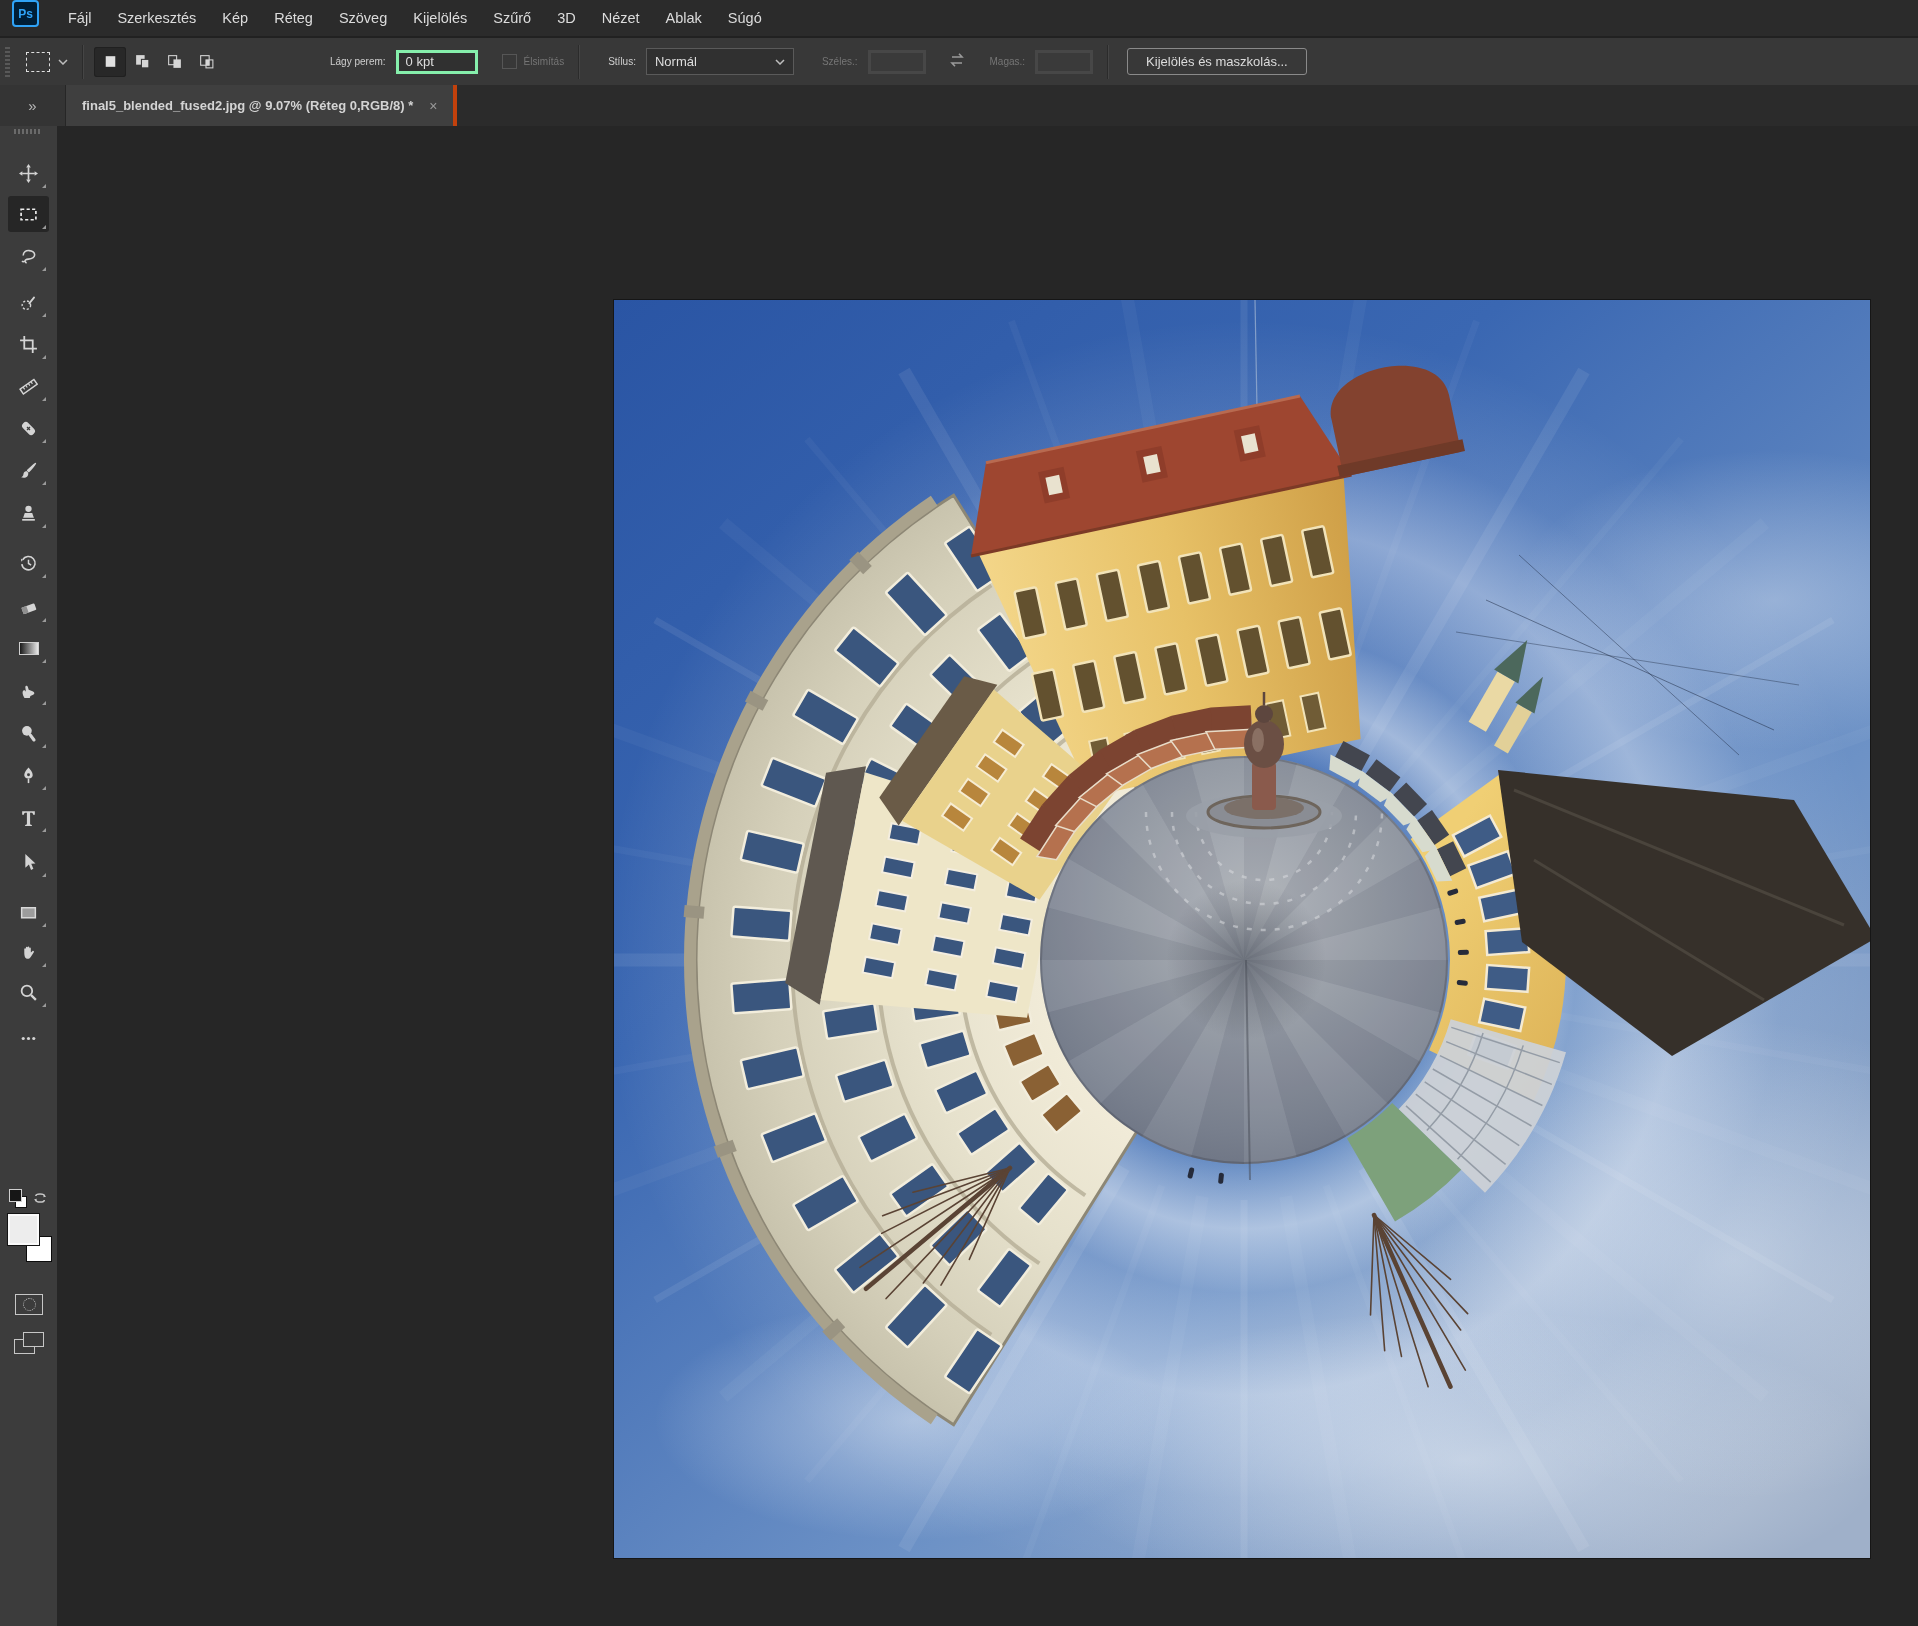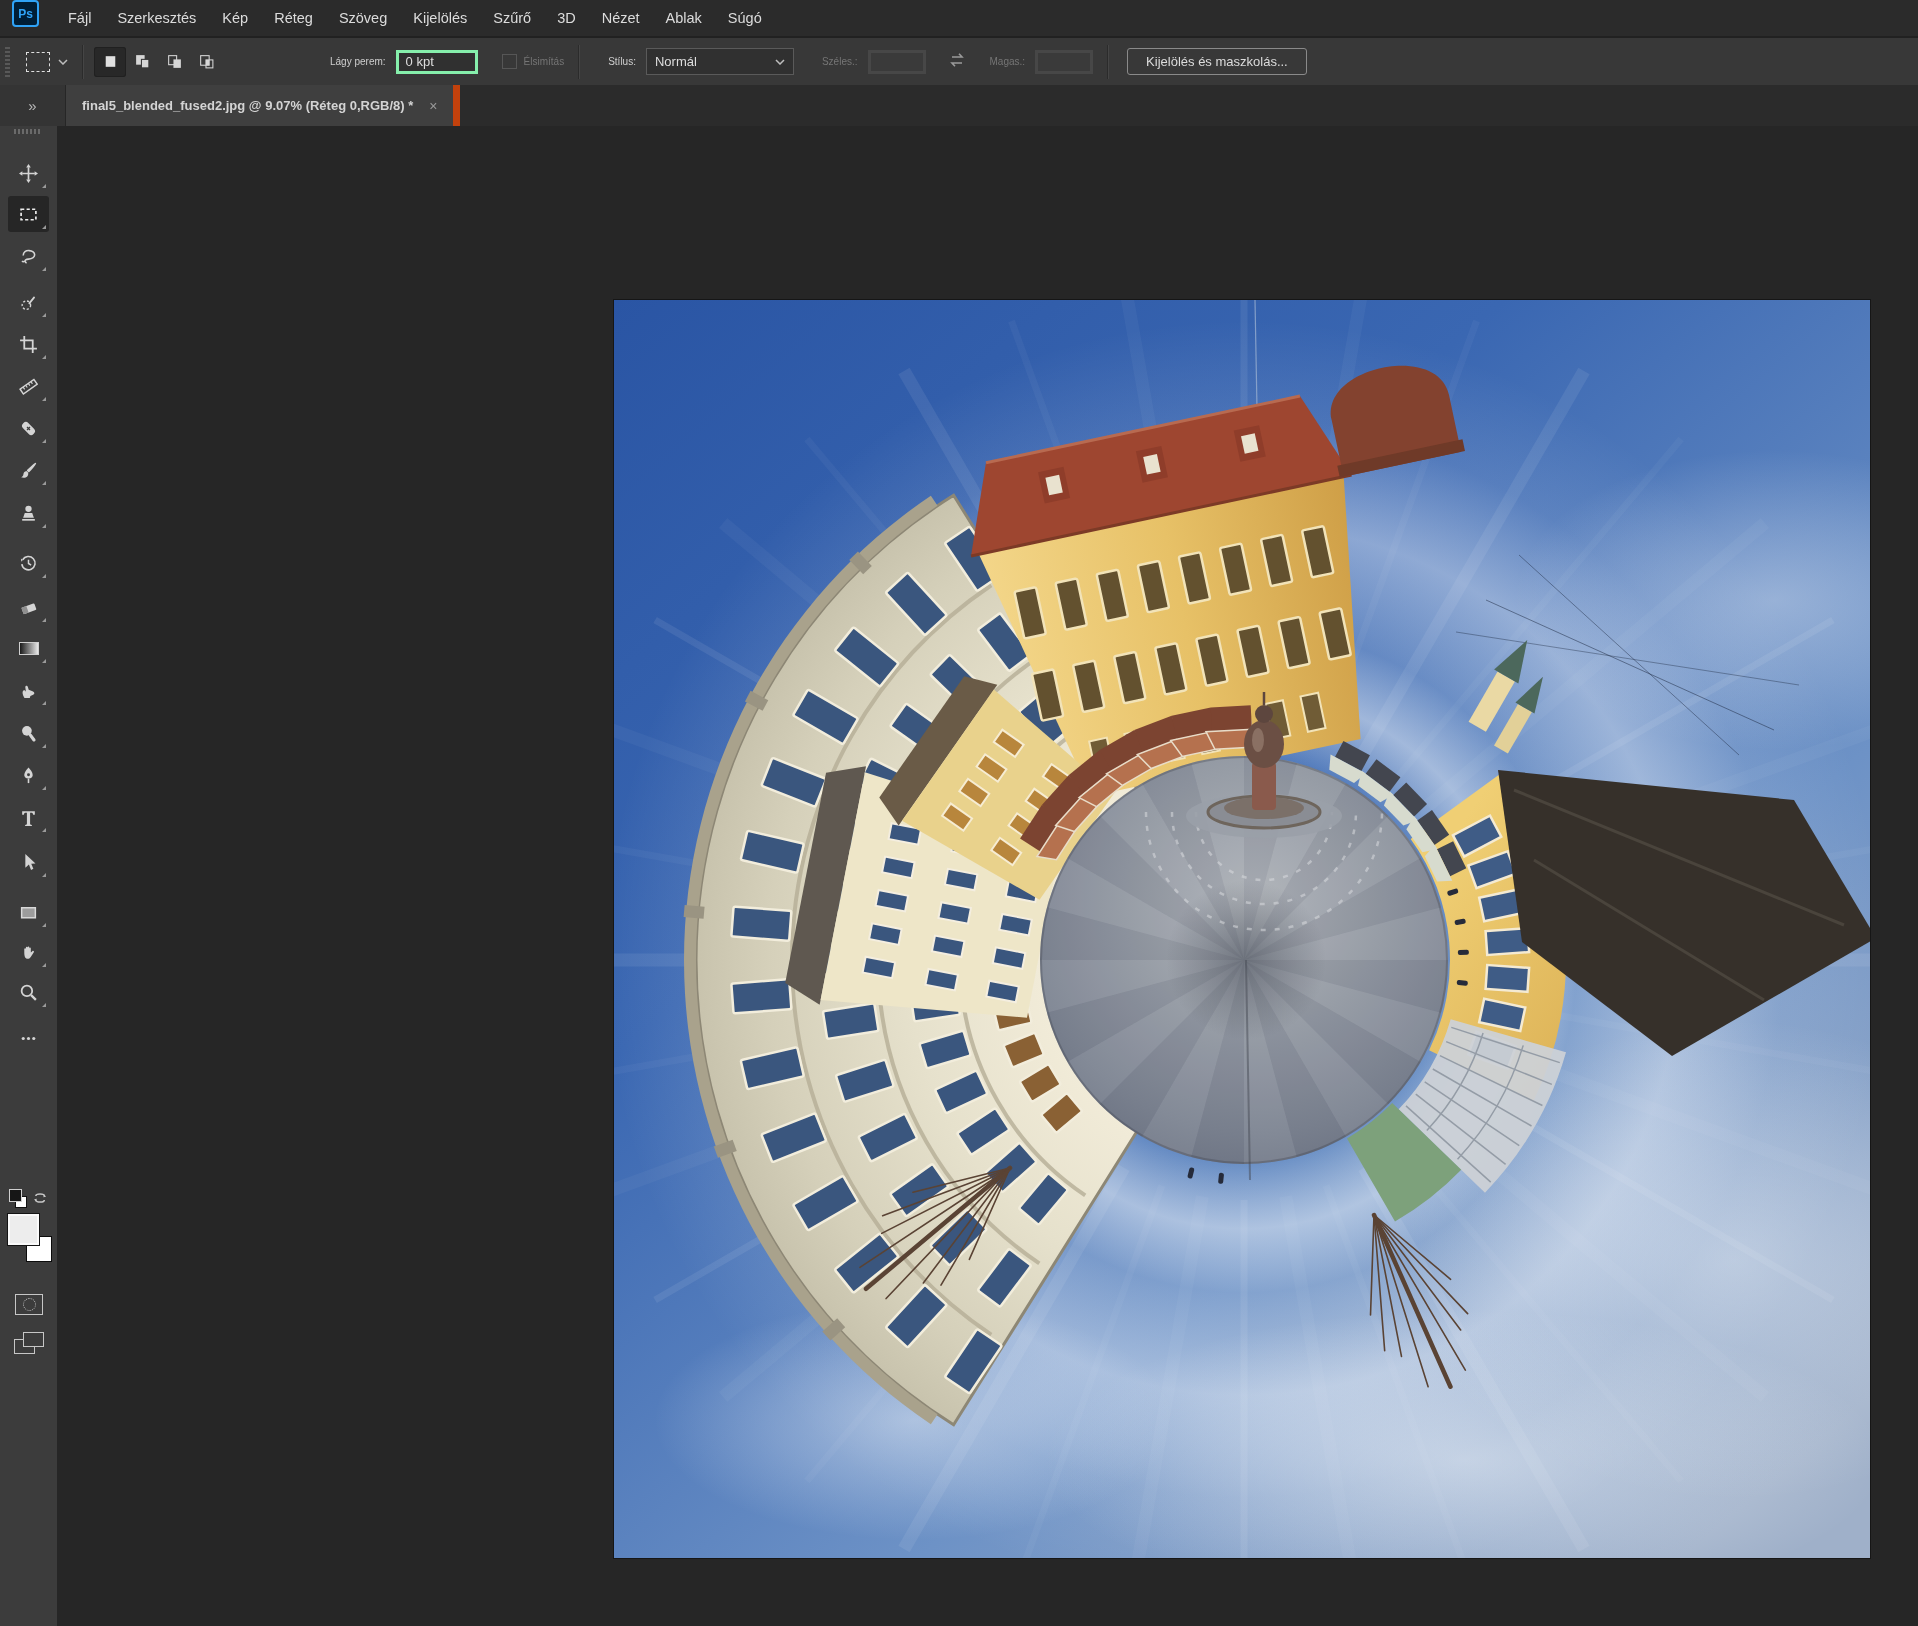--- a/index.html
+++ b/index.html
@@ -37,21 +37,21 @@
   #style-select{margin-left:10px;width:130px;height:25px;background:#303030;border:1px solid #5a5a5a;
     display:flex;align-items:center;justify-content:space-between;padding:0 8px;font-size:13px;color:#dedede;}
   #swap-dims svg{width:18px;height:16px;}
   #select-mask-btn{margin-left:18px;height:27px;padding:0 18px;background:transparent;
     border:1px solid #8a8a8a;border-radius:3px;color:#dcdcdc;font-size:13px;
     font-family:"Liberation Sans",sans-serif;}
   
   #tabrow{position:absolute;top:85px;left:0;right:0;height:41px;background:#2b2b2b;display:flex;}
   #panel-flip{width:65px;background:#343434;border-right:1px solid #262626;display:flex;
     align-items:center;justify-content:center;color:#b8b8b8;font-size:15px;}
-  #doctab{background:#3f3f3f;display:flex;align-items:center;padding:0 16px;border-right:7px solid #c2410c;}
+  #doctab{background:#3f3f3f;display:flex;align-items:center;padding:0 16px;border-right:4px solid #c2410c;}
   #doctab .title{font-size:13px;font-weight:bold;color:#d4d4d4;}
   #doctab .close{margin-left:16px;color:#9a9a9a;font-size:14px;}
   #tabrest{flex:1;}
   
   #toolbar{position:absolute;top:126px;left:0;width:57px;bottom:0;background:#3c3c3c;
     border-right:1px solid #2e2e2e;}
   #toolbar .hgrip{position:absolute;top:3px;left:14px;width:28px;height:5px;
     background:repeating-linear-gradient(90deg,#6a6a6a 0 2px,#3c3c3c 2px 4px);}
   .tool{position:absolute;left:8px;width:41px;height:36px;display:flex;align-items:center;justify-content:center;}
   .tool svg{width:19px;height:19px;}

